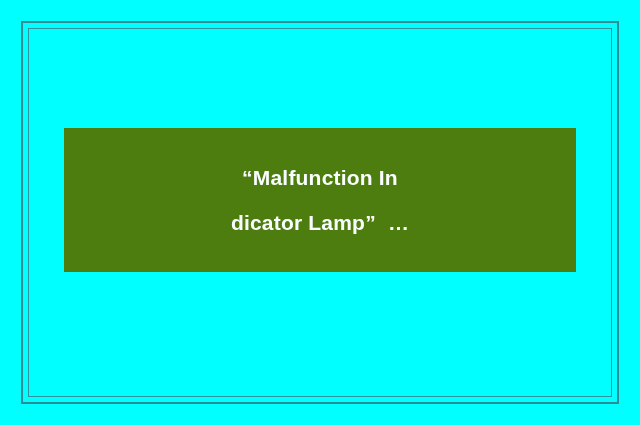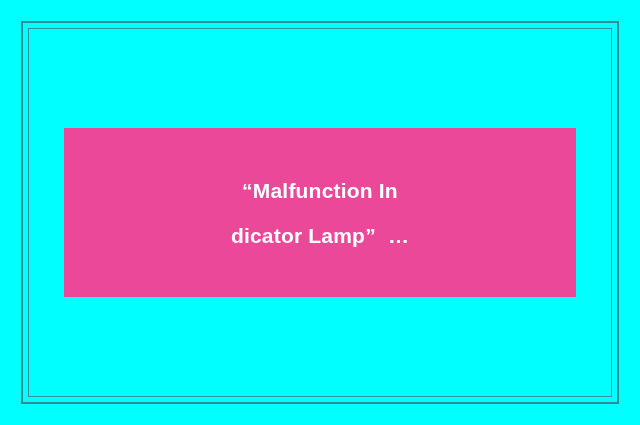--- a/index.html
+++ b/index.html
@@ -43,22 +43,22 @@
     border: 1px solid #31939b;
     pointer-events: none;
   }
 
   
   .quote-card {
     position: absolute;
     left: 64px;
     top: 128px;
     width: 512px;
-    height: 169px;
-    background: #ec4899;
+    height: 144px;
+    background: #4d7c0f;
     display: flex;
     align-items: center;
     justify-content: center;
     box-sizing: border-box;
   }
 
   .quote-text {
     color: #fbfeff;
     font-size: 21px;
     font-weight: bold;

